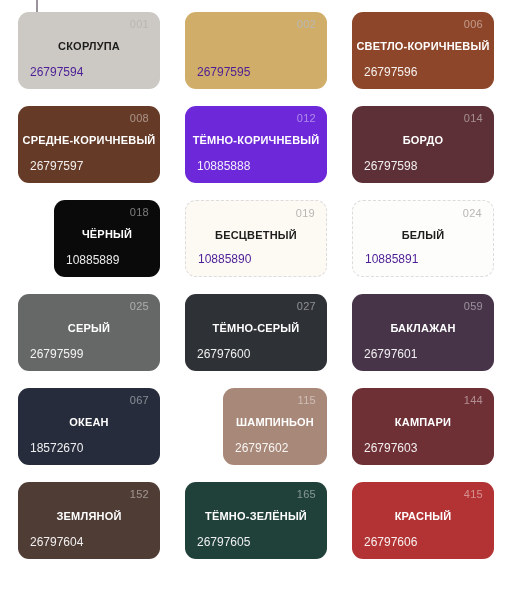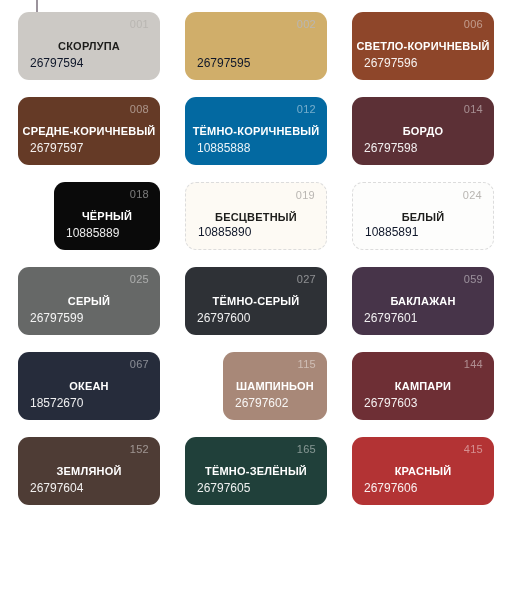--- a/index.html
+++ b/index.html
@@ -32,21 +32,21 @@
     width: 476px;
     display: grid;
     grid-template-columns: repeat(3, 142px);
     column-gap: 25px;
     row-gap: 17px;
   }
 
   .swatch-card {
     position: relative;
     box-sizing: border-box;
-    height: 68px;
+    height: 77px;
     border-radius: 11px;
     padding: 0;
     overflow: hidden;
   }
   .swatch-card.outlined {
     border: 1px dashed #dcdcdc;
   }
 
   .swatch-code {
     position: absolute;
@@ -79,21 +79,21 @@
 
   .swatch-article {
     position: absolute;
     bottom: 11px;
     left: 12px;
     font-size: 12px;
     line-height: 1;
     color: rgba(255,255,255,0.92);
   }
   .swatch-card.light .swatch-article {
-    color: #0f172a;
+    color: #4c1d95;
   }
 </style>
 </head>
 <body>
 
 <div id="top-connector"></div>
 
 <div id="swatch-grid">
     <div class="swatch-card light" style="background: rgb(204, 201, 197);">
       <span class="swatch-code">001</span>
@@ -107,21 +107,21 @@
     <div class="swatch-card" style="background: rgb(142, 70, 42);">
       <span class="swatch-code">006</span>
       <span class="swatch-name">СВЕТЛО-КОРИЧНЕВЫЙ</span>
       <span class="swatch-article">26797596</span>
     </div>
     <div class="swatch-card" style="background: rgb(101, 58, 38);">
       <span class="swatch-code">008</span>
       <span class="swatch-name">СРЕДНЕ-КОРИЧНЕВЫЙ</span>
       <span class="swatch-article">26797597</span>
     </div>
-    <div class="swatch-card" style="background: #0369a1;">
+    <div class="swatch-card" style="background: #6d28d9;">
       <span class="swatch-code">012</span>
       <span class="swatch-name">ТЁМНО-КОРИЧНЕВЫЙ</span>
       <span class="swatch-article">10885888</span>
     </div>
     <div class="swatch-card" style="background: rgb(92, 48, 54);">
       <span class="swatch-code">014</span>
       <span class="swatch-name">БОРДО</span>
       <span class="swatch-article">26797598</span>
     </div>
     <div class="swatch-card" style="background: rgb(10, 10, 10); margin-left: 36px;">

